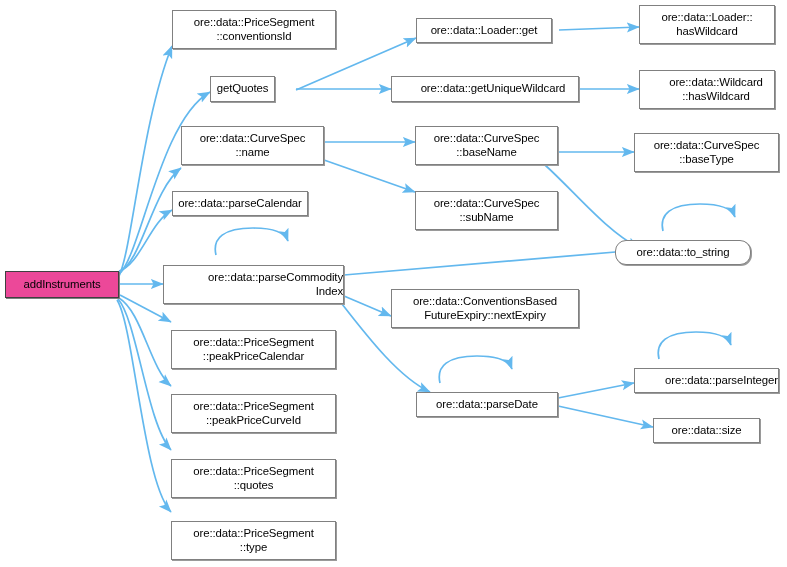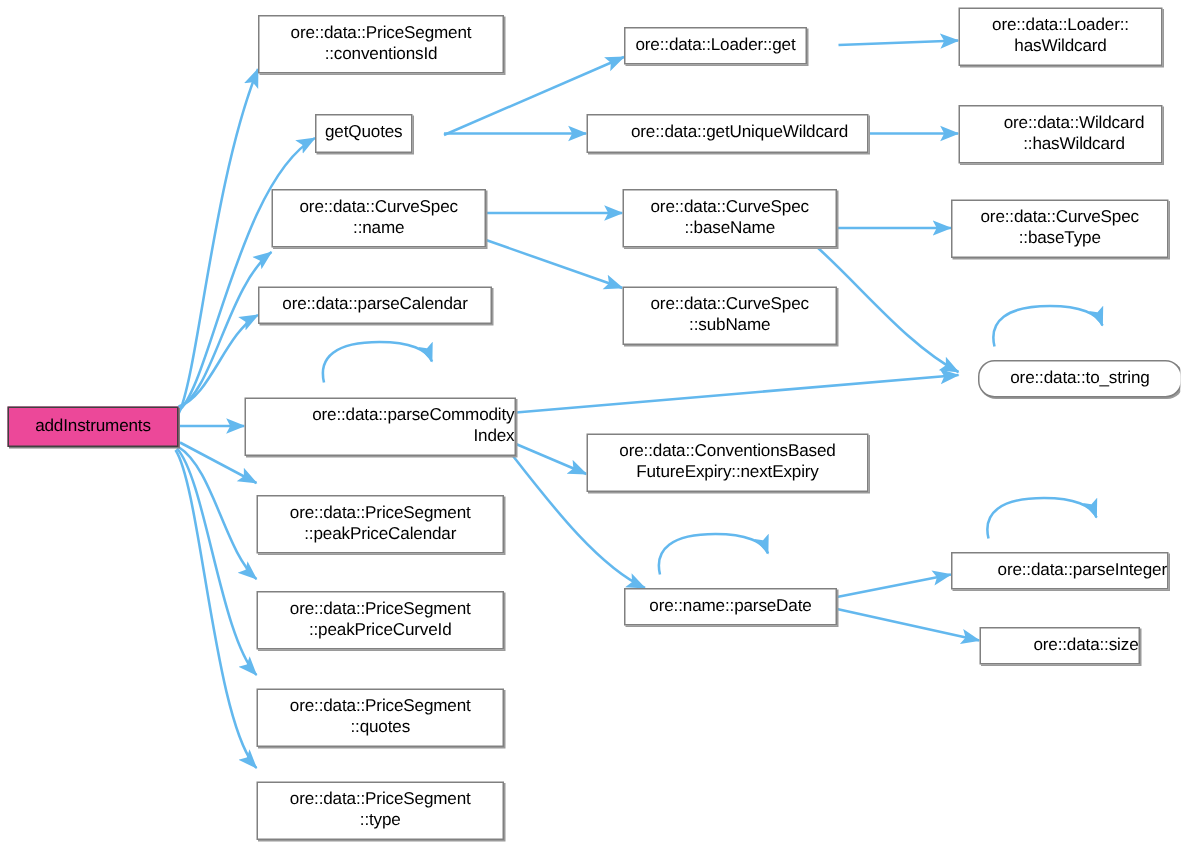--- a/index.html
+++ b/index.html
@@ -88,44 +88,44 @@
       </g>
   </svg>
 
   <div id="node-layer">
       <div class="node current" style="left: 5px; top: 271px; width: 114px; height: 27px;"><span>addInstruments</span></div>
       <div class="node" style="left: 172px; top: 10px; width: 164px; height: 39px;"><span>ore::data::PriceSegment
 ::conventionsId</span></div>
       <div class="node" style="left: 210px; top: 76px; width: 65px; height: 26px; justify-content: center;"><span>getQuotes</span></div>
       <div class="node" style="left: 181px; top: 126px; width: 143px; height: 39px;"><span>ore::data::CurveSpec
 ::name</span></div>
-      <div class="node" style="left: 172px; top: 191px; width: 156px; height: 25px; justify-content: flex-end;"><span>ore::data::parseCalendar</span></div>
+      <div class="node" style="left: 172px; top: 191px; width: 136px; height: 25px; justify-content: flex-end;"><span>ore::data::parseCalendar</span></div>
       <div class="node" style="left: 163px; top: 265px; width: 181px; height: 39px; text-align: right;"><span>ore::data::parseCommodity
 Index</span></div>
       <div class="node" style="left: 171px; top: 330px; width: 165px; height: 39px;"><span>ore::data::PriceSegment
 ::peakPriceCalendar</span></div>
       <div class="node" style="left: 171px; top: 394px; width: 165px; height: 39px;"><span>ore::data::PriceSegment
 ::peakPriceCurveId</span></div>
       <div class="node" style="left: 171px; top: 459px; width: 165px; height: 39px;"><span>ore::data::PriceSegment
 ::quotes</span></div>
       <div class="node" style="left: 171px; top: 521px; width: 165px; height: 39px;"><span>ore::data::PriceSegment
 ::type</span></div>
-      <div class="node" style="left: 416px; top: 18px; width: 122px; height: 25px;"><span>ore::data::Loader::get</span></div>
+      <div class="node" style="left: 416px; top: 18px; width: 136px; height: 25px;"><span>ore::data::Loader::get</span></div>
       <div class="node" style="left: 391px; top: 76px; width: 188px; height: 26px; padding-left: 16px;"><span>ore::data::getUniqueWildcard</span></div>
       <div class="node" style="left: 415px; top: 126px; width: 143px; height: 39px;"><span>ore::data::CurveSpec
 ::baseName</span></div>
       <div class="node" style="left: 415px; top: 191px; width: 143px; height: 39px;"><span>ore::data::CurveSpec
 ::subName</span></div>
       <div class="node" style="left: 391px; top: 289px; width: 188px; height: 39px;"><span>ore::data::ConventionsBased
 FutureExpiry::nextExpiry</span></div>
-      <div class="node" style="left: 416px; top: 392px; width: 142px; height: 25px;"><span>ore::name::parseDate</span></div>
+      <div class="node" style="left: 416px; top: 392px; width: 142px; height: 25px;"><span>ore::data::parseDate</span></div>
       <div class="node" style="left: 639px; top: 5px; width: 136px; height: 39px;"><span>ore::data::Loader::
 hasWildcard</span></div>
       <div class="node" style="left: 639px; top: 70px; width: 136px; height: 39px; padding-left: 18px;"><span>ore::data::Wildcard
 ::hasWildcard</span></div>
       <div class="node" style="left: 634px; top: 133px; width: 145px; height: 39px;"><span>ore::data::CurveSpec
 ::baseType</span></div>
-      <div class="node" style="left: 652px; top: 240px; width: 136px; height: 25px; border-radius: 11px;"><span>ore::data::to_string</span></div>
+      <div class="node" style="left: 615px; top: 240px; width: 136px; height: 25px; border-radius: 11px;"><span>ore::data::to_string</span></div>
       <div class="node" style="left: 634px; top: 368px; width: 145px; height: 25px; padding-left: 30px;"><span>ore::data::parseInteger</span></div>
-      <div class="node" style="left: 653px; top: 418px; width: 107px; height: 25px; text-align: right;"><span>ore::data::size</span></div>
+      <div class="node" style="left: 653px; top: 418px; width: 107px; height: 25px;"><span>ore::data::size</span></div>
     </div>
 
 </div>
 
 </body></html>

